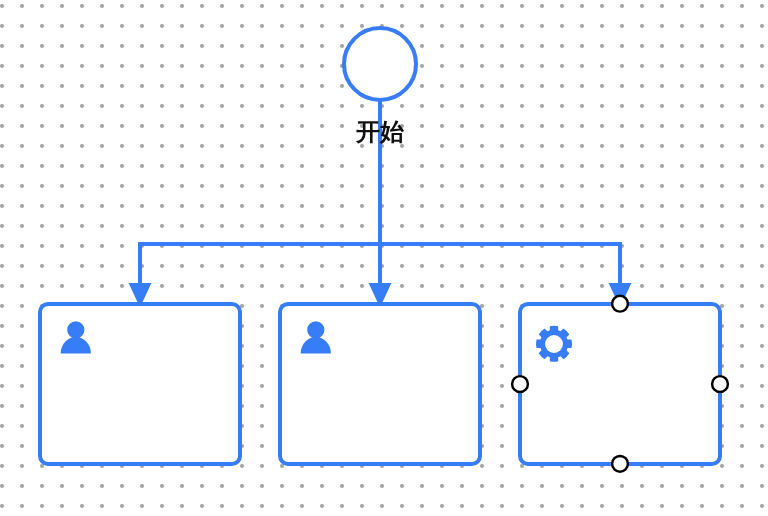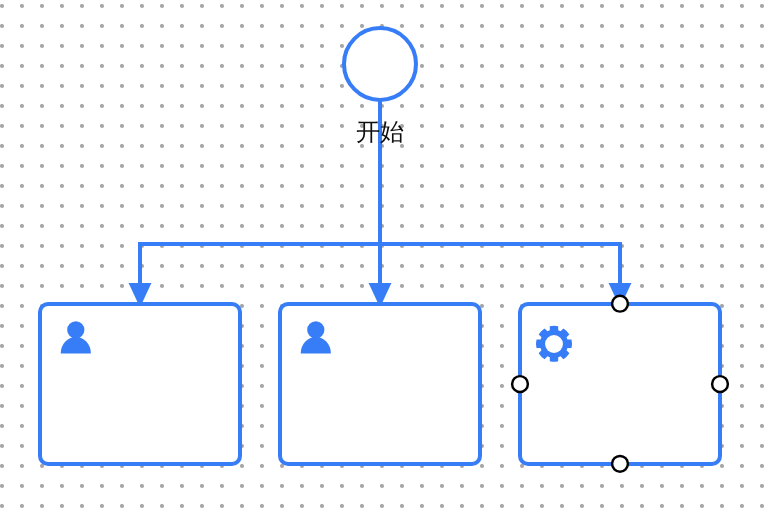--- a/index.html
+++ b/index.html
@@ -27,20 +27,21 @@
     display: block;
   }
   .node-label {
     position: absolute;
     text-align: center;
     font-family: "Liberation Sans", sans-serif;
     font-size: 24px;
     line-height: 28px;
     color: #101010;
     white-space: nowrap;
+    font-weight: bold;
     -webkit-font-smoothing: antialiased;
   }
 </style>
 </head>
 <body>
 
 <div id="canvas">
   <svg id="diagram" viewBox="0 0 768 516" width="768" height="516" xmlns="http://www.w3.org/2000/svg">
     <defs>
       <pattern id="dot-grid-pattern" patternUnits="userSpaceOnUse" x="0" y="4" width="20" height="20">

